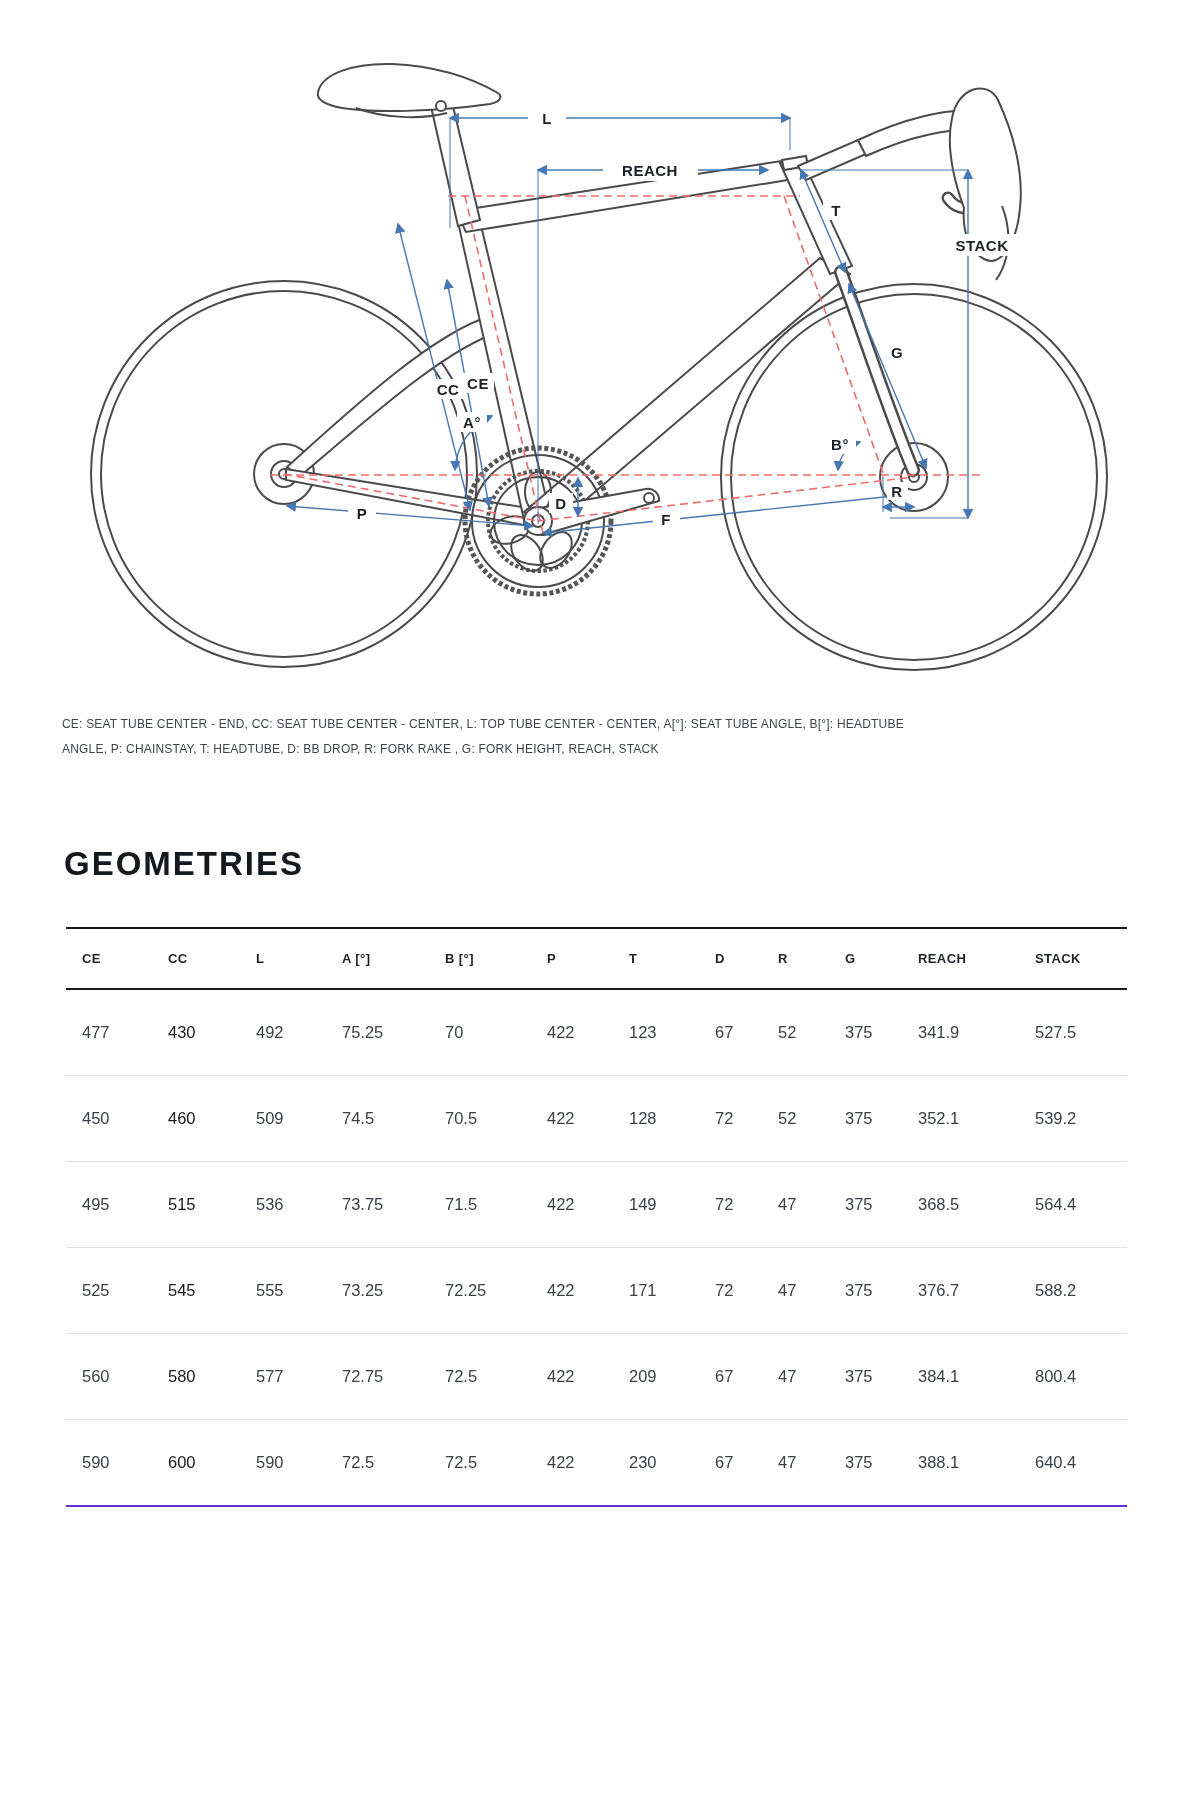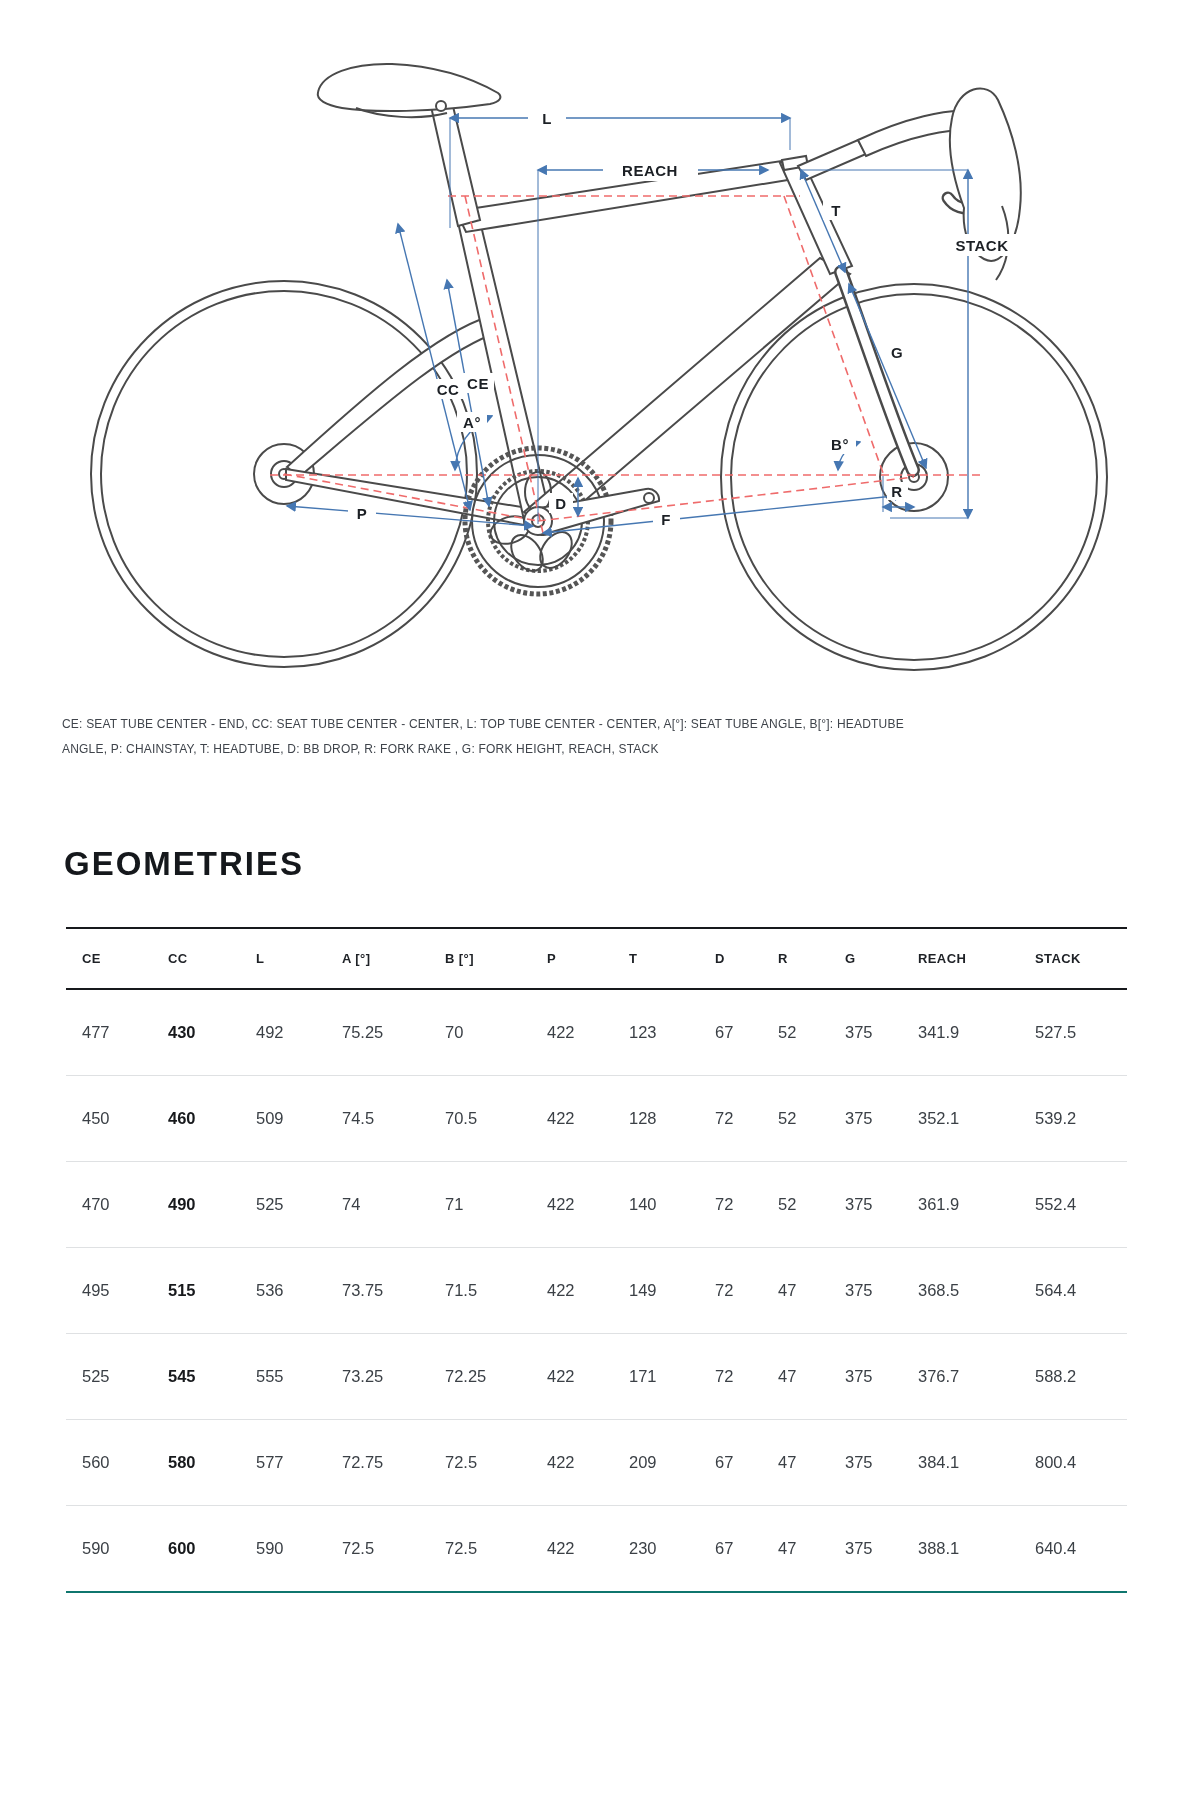--- a/index.html
+++ b/index.html
@@ -28,22 +28,22 @@
 
   
   #geo-table-wrap{position:absolute;left:66px;top:927px;width:1061px;}
   table{border-collapse:collapse;table-layout:fixed;width:1061px;
         border-top:2px solid #17191c;}
   thead th{height:59px;border-bottom:2px solid #17191c;text-align:left;
            padding:0 0 0 16px;font-size:13px;font-weight:700;color:#1e2126;
            letter-spacing:.4px;vertical-align:middle;}
   tbody td{height:85px;border-bottom:1px solid #dfe1e3;text-align:left;
            padding:0 0 0 16px;font-size:16.5px;color:#3b4046;vertical-align:middle;}
-  tbody tr:last-child td{border-bottom:2px solid #0f766e;}
-  td.colbold{font-weight:700;color:#17191c;}
+  tbody tr:last-child td{border-bottom:2px solid #6d28d9;}
+  td.colbold{font-weight:400;color:#17191c;}
 </style>
 </head>
 <body>
 
 <div id="stage">
 
   <svg id="bike-diagram" viewBox="0 0 1200 700">
     <defs>
       <marker id="ar" viewBox="0 0 10 10" refX="8.5" refY="5" markerWidth="7.5" markerHeight="7.5" orient="auto-start-reverse">
         <path d="M0,0 L10,5 L0,10 Z" fill="#4677b2"></path>
@@ -231,34 +231,20 @@
             <td>70.5</td>
             <td>422</td>
             <td>128</td>
             <td>72</td>
             <td>52</td>
             <td>375</td>
             <td>352.1</td>
             <td>539.2</td>
           </tr>
           <tr>
-            <td>470</td>
-            <td class="colbold">490</td>
-            <td>525</td>
-            <td>74</td>
-            <td>71</td>
-            <td>422</td>
-            <td>140</td>
-            <td>72</td>
-            <td>52</td>
-            <td>375</td>
-            <td>361.9</td>
-            <td>552.4</td>
-          </tr>
-          <tr>
             <td>495</td>
             <td class="colbold">515</td>
             <td>536</td>
             <td>73.75</td>
             <td>71.5</td>
             <td>422</td>
             <td>149</td>
             <td>72</td>
             <td>47</td>
             <td>375</td>

